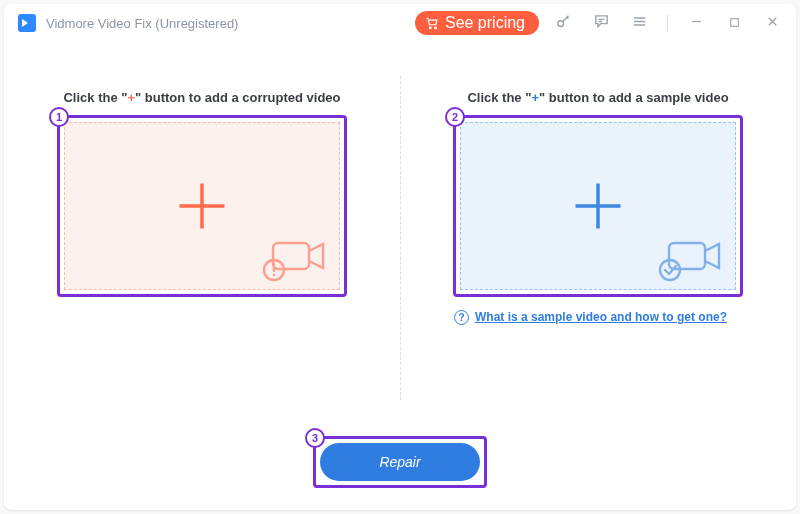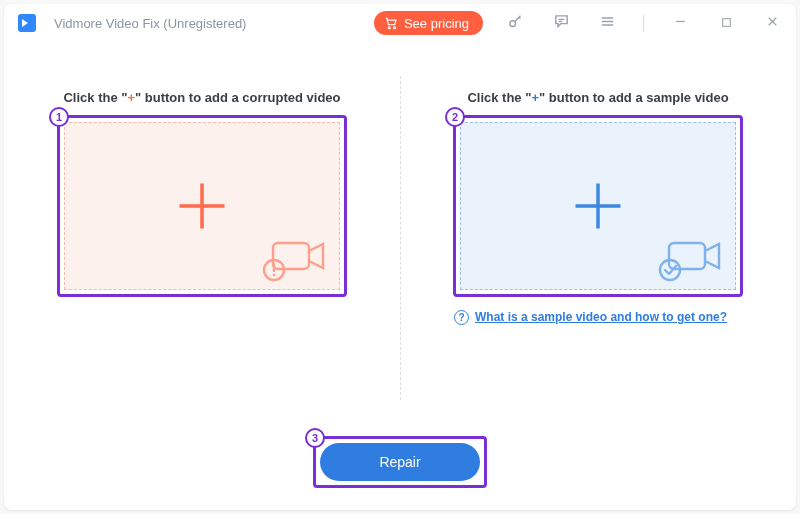--- a/index.html
+++ b/index.html
@@ -20,21 +20,21 @@
     display: flex;
     flex-direction: column;
   }
 
   
   .titlebar {
     height: 38px;
     display: flex;
     align-items: center;
     padding: 0 10px 0 14px;
-    gap: 18px;
+    gap: 10px;
     color: #8d95a0;
     font-size: 13px;
   }
   .logo-icon {
     width: 18px; height: 18px;
     background: #2f88ff;
     border-radius: 3px;
     position: relative;
   }
   .logo-icon::after{
@@ -50,21 +50,21 @@
 
   .see-pricing-btn {
     background: #ff5f3f;
     color: #fff;
     border-radius: 13px;
     height: 24px;
     padding: 0 14px 0 10px;
     display: flex;
     align-items: center;
     gap: 6px;
-    font-size: 13px;
+    font-size: 16px;
     cursor: pointer;
   }
   .tb-icon { width:28px; text-align:center; cursor:pointer; font-size:15px; color:#9aa2ac;}
   .tb-divider { width:1px; height:16px; background:#d6dbe1; margin:0 4px;}
 
   
   .main {
     flex: 1;
     display: flex;
     position: relative;
@@ -165,20 +165,21 @@
     position: absolute;
     left: 0; right: 0; bottom: 22px;
     display: flex;
     justify-content: center;
   }
   .repair-wrap { position: relative; }
   .repair-annot {
     border: 3px solid #7a2ed6;
     border-radius: 4px;
     padding: 4px;
+    font-style: italic;
   }
   .repair-btn {
     width: 160px;
     height: 38px;
     border-radius: 19px;
     background: #2f7de1;
     color: #fff;
     font-size: 14px;
     display: flex;
     align-items: center;

